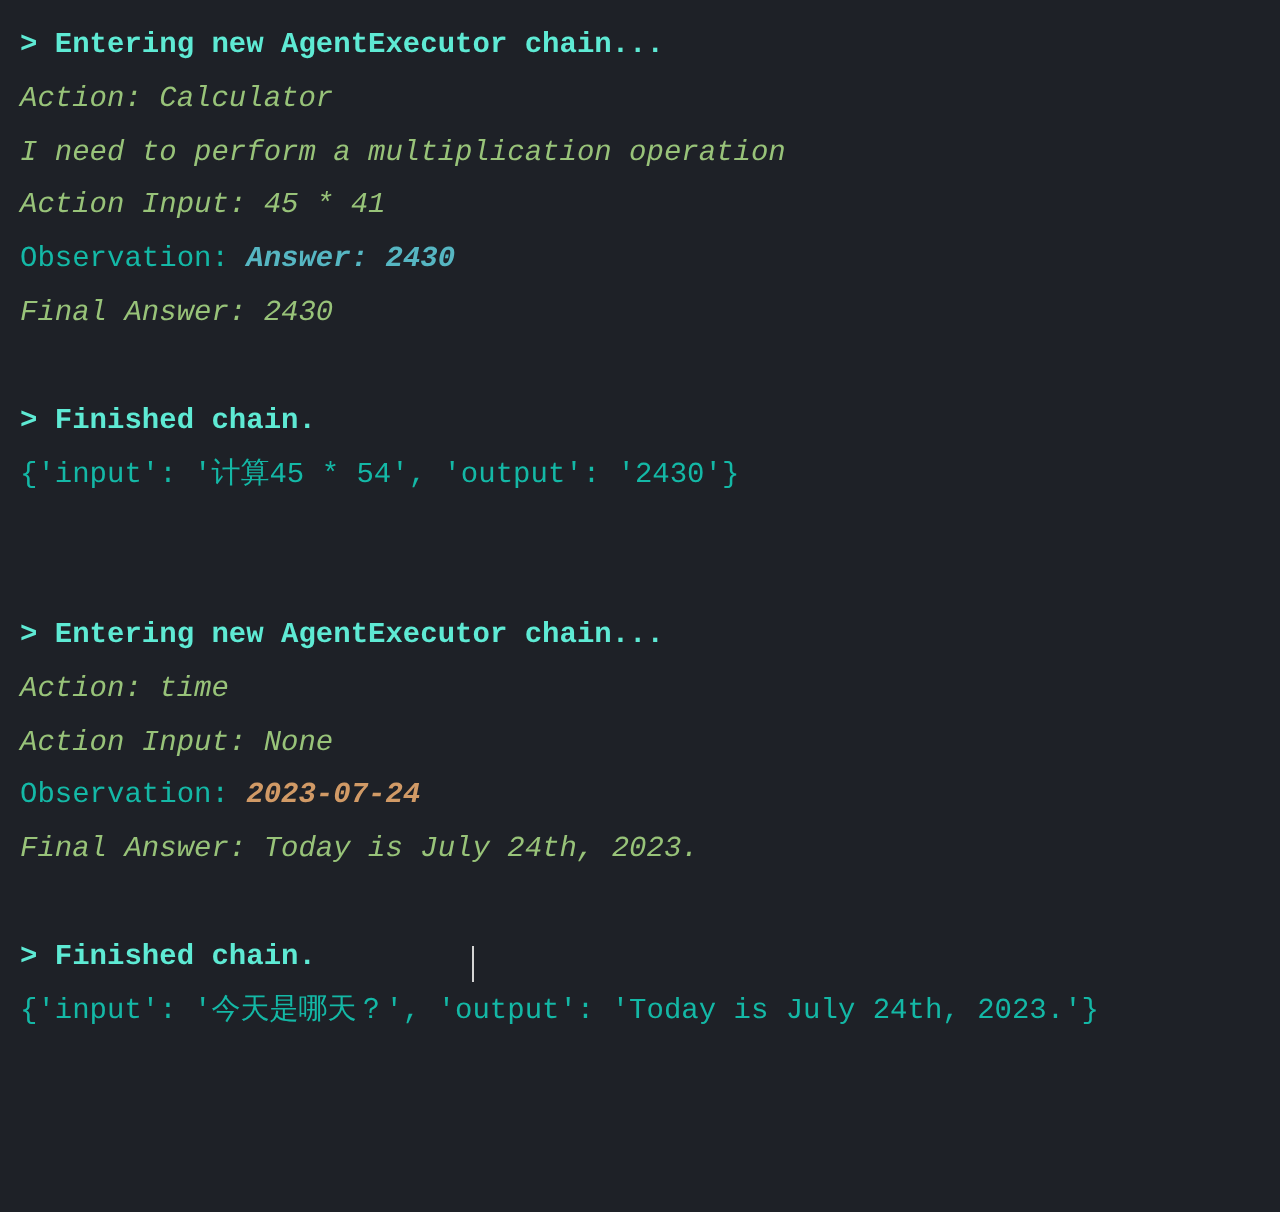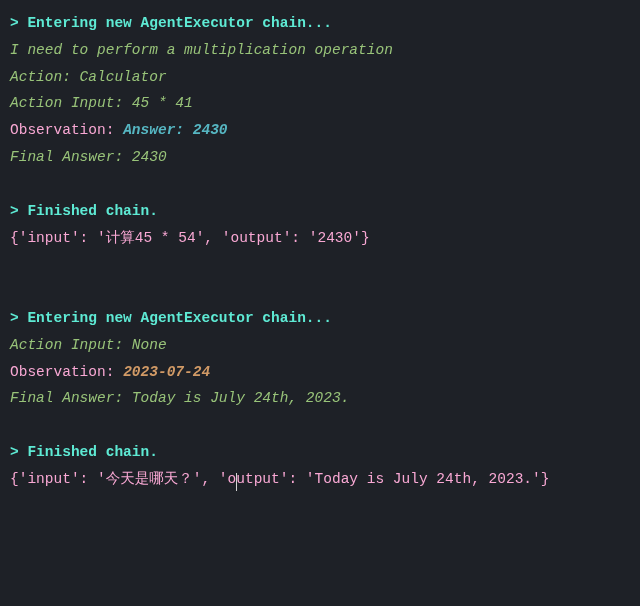--- a/index.html
+++ b/index.html
@@ -20,21 +20,21 @@
       position: relative;
     }
     .line {
       white-space: pre-wrap;
     }
     .white-bold {
       color: #5eead4;
       font-weight: bold;
     }
     .white {
-      color: #f9a8d4;
+      color: #14b8a6;
     }
     .green-italic {
       color: #98c379;
       font-style: italic;
     }
     .cyan-bold-italic {
       color: #56b6c2;
       font-weight: bold;
       font-style: italic;
     }
@@ -55,33 +55,34 @@
       top: 473px;
       left: 236px;
     }
   </style>
 </head>
 <body>
 
 <div>
 
   <div class="line white-bold">&gt; Entering new AgentExecutor chain...</div>
+  <div class="line green-italic">Action: Calculator</div>
   <div class="line green-italic">I need to perform a multiplication operation</div>
-  <div class="line green-italic">Action: Calculator</div>
   <div class="line green-italic">Action Input: 45 * 41</div>
   <div class="line"><span class="white">Observation: </span><span class="cyan-bold-italic">Answer: 2430</span></div>
   <div class="line green-italic">Final Answer: 2430</div>
   <div class="blank"></div>
   <div class="line white-bold">&gt; Finished chain.</div>
   <div class="line white">{'input': '计算45 * 54', 'output': '2430'}</div>
 
   <div class="blank"></div>
   <div class="blank"></div>
 
   <div class="line white-bold">&gt; Entering new AgentExecutor chain...</div>
+  <div class="line green-italic">Action: time</div>
   <div class="line green-italic">Action Input: None</div>
   <div class="line"><span class="white">Observation: </span><span class="yellow-bold">2023-07-24</span></div>
   <div class="line green-italic">Final Answer: Today is July 24th, 2023.</div>
   <div class="blank"></div>
   <div class="line white-bold">&gt; Finished chain.</div>
   <div class="line white">{'input': '今天是哪天？', 'output': 'Today is July 24th, 2023.'}</div>
 
 </div>
 
 <div class="cursor"></div>

